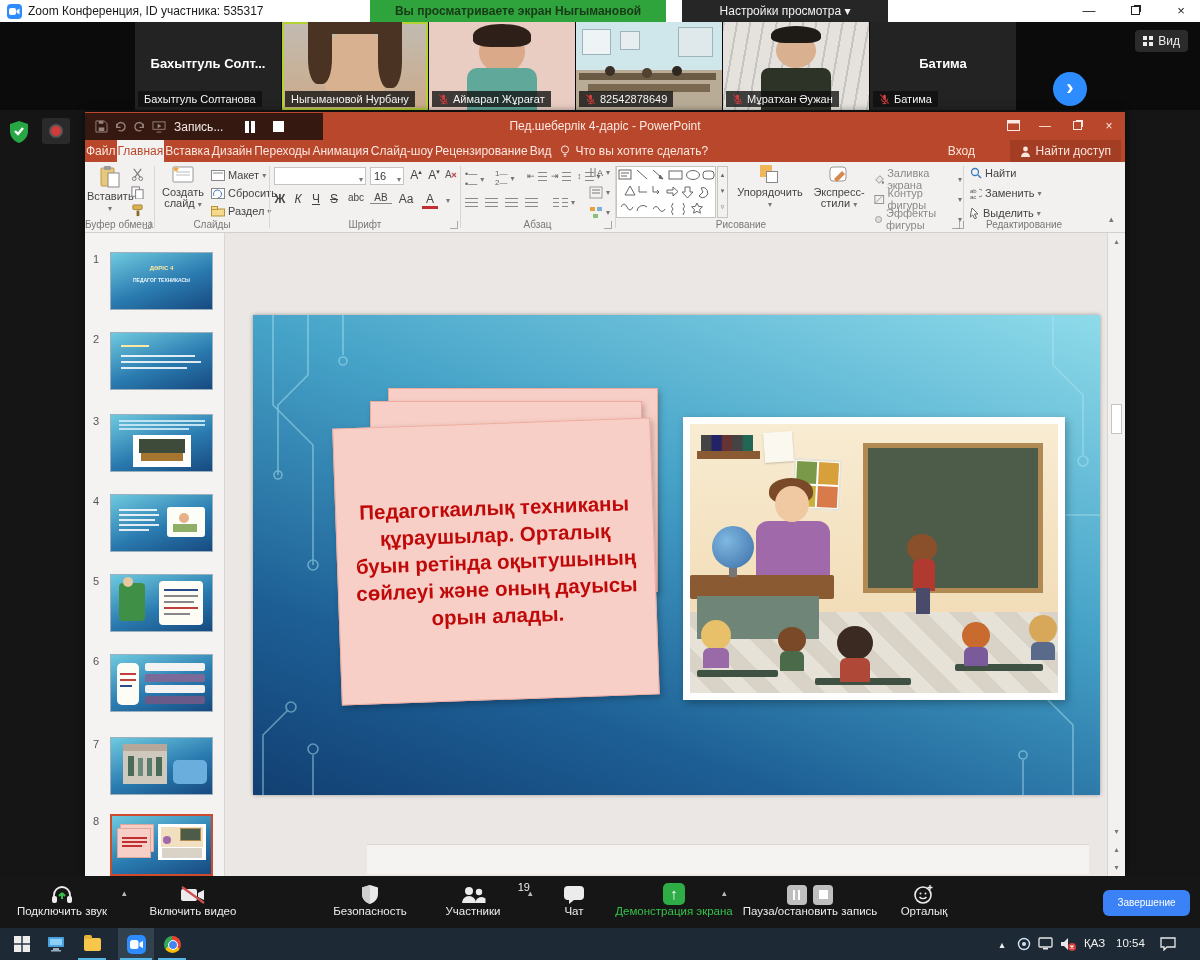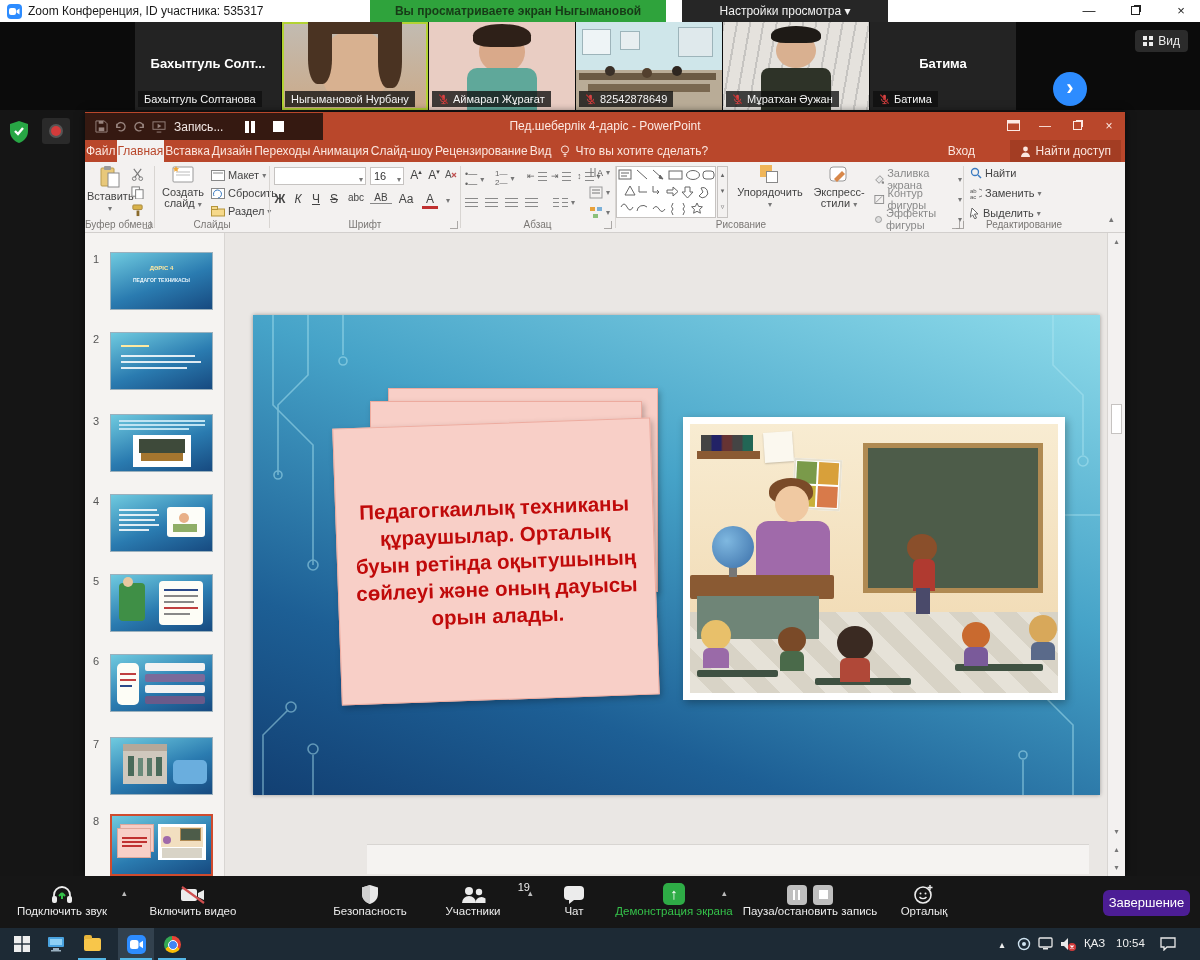--- a/index.html
+++ b/index.html
@@ -111,21 +111,21 @@
   .kid { position:absolute; }
   .kid .h { position:absolute; border-radius:50%; }
   .kid .b { position:absolute; border-radius:6px 6px 0 0; }
   .kdesk { position:absolute; background:#3f5142; height:7px; border-radius:2px; }
 
   
   #ztb { position:absolute; left:0; top:876px; width:1200px; height:52px; background:#161616; color:#ececec; }
   .tbi { position:absolute; top:5px; text-align:center; font-size:11.5px; color:#ececec; }
   .tbi .ic { height:24px; display:flex; align-items:flex-end; justify-content:center; }
   .chev { position:absolute; top:12px; color:#bbb; font-size:9px; }
-  #endbtn { position:absolute; left:1103px; top:14px; width:87px; height:26px; background:#4c1d95; border-radius:6px; color:#fff; font-size:13px; text-align:center; line-height:26px; }
+  #endbtn { position:absolute; left:1103px; top:14px; width:87px; height:26px; background:#3b82f6; border-radius:6px; color:#fff; font-size:10px; text-align:center; line-height:26px; }
   .greensq { display:inline-block; width:22px; height:22px; background:#2eac46; border-radius:5px; color:#fff; font-size:15px; line-height:21px; font-weight:bold; }
   .recbtn { display:inline-block; width:20px; height:20px; background:#bfbfbf; border-radius:4px; margin:0 3px; position:relative; }
   .recbtn i { position:absolute; left:6px; top:5px; }
 
   
   #tb { position:absolute; left:0; top:928px; width:1200px; height:32px; background:#1d2a35; color:#e8e8e8; }
   .tbico { position:absolute; top:4px; width:24px; height:24px; display:flex; align-items:center; justify-content:center; }
   .under { position:absolute; bottom:0; height:2px; background:#55b7e6; }
   .zoomtile { position:absolute; left:118px; top:0; width:36px; height:32px; background:#32414e; }
   .chrome { width:17px; height:17px; border-radius:50%; background:conic-gradient(#ea4335 0 120deg,#fbbc05 120deg 240deg,#34a853 240deg 360deg); position:relative; }

